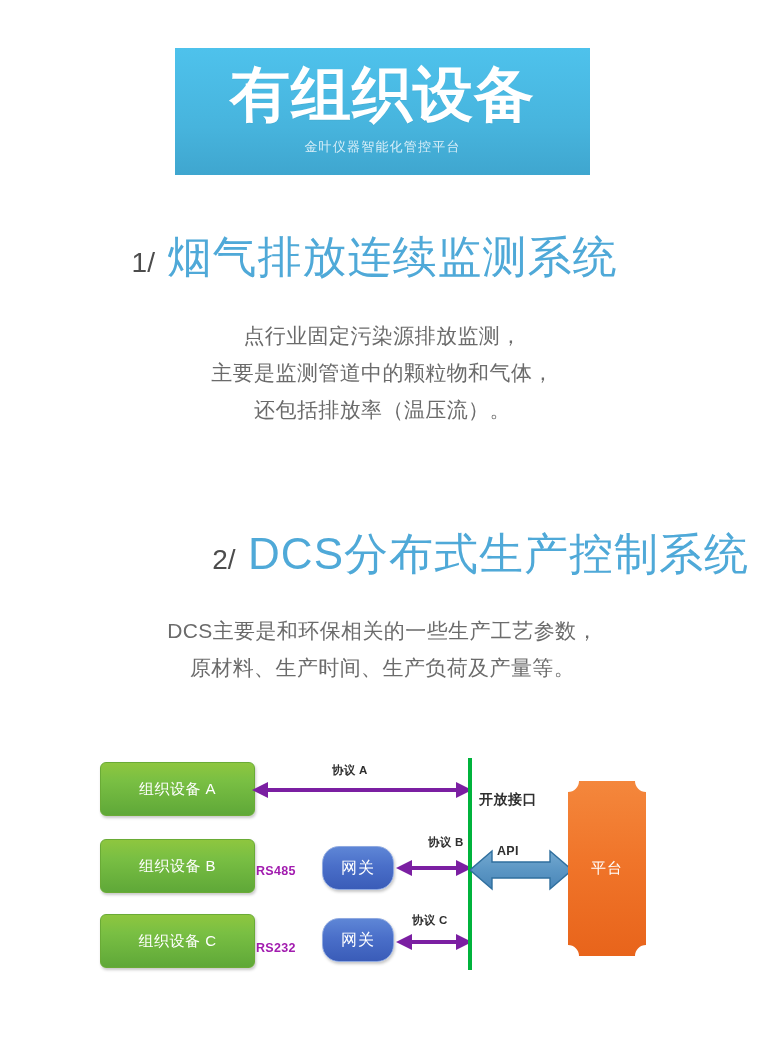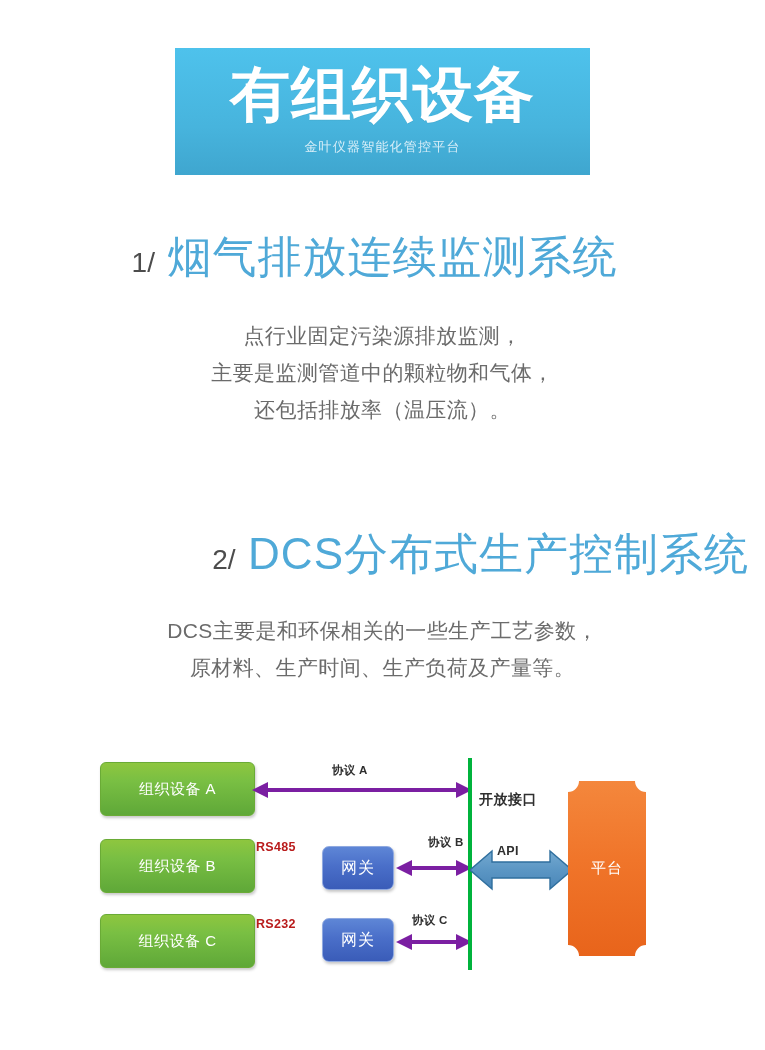--- a/index.html
+++ b/index.html
@@ -117,41 +117,42 @@
     letter-spacing: 0.5px;
   }
   #dev-a { left: 100px; top: 14px; }
   #dev-b { left: 100px; top: 91px; }
   #dev-c { left: 100px; top: 166px; }
 
   .gw-box {
     position: absolute;
     width: 72px;
     height: 44px;
-    border-radius: 7px;
+    border-radius: 17px;
     background: linear-gradient(180deg, #5e86d6 0%, #4a6fc9 45%, #3a5cb8 100%);
     border: 1px solid #8fa9e0;
     box-shadow: 1px 2px 3px rgba(0,0,0,0.22);
     color: #ffffff;
     font-size: 16px;
     display: flex;
     align-items: center;
     justify-content: center;
     letter-spacing: 1px;
   }
   #gw-b { left: 322px; top: 846px; }
   #gw-c { left: 322px; top: 918px; }
 
   .serial-label {
     position: absolute;
     font-size: 12.5px;
     font-weight: bold;
-    color: #b91c1c;
+    color: #a21caf;
     letter-spacing: 0.3px;
     white-space: nowrap;
+    margin-top: 24px;
   }
   #rs485 { left: 256px; top: 840px; }
   #rs232 { left: 256px; top: 917px; }
 
   
   .iface-line {
     position: absolute;
     left: 468px;
     top: 758px;
     width: 4px;

